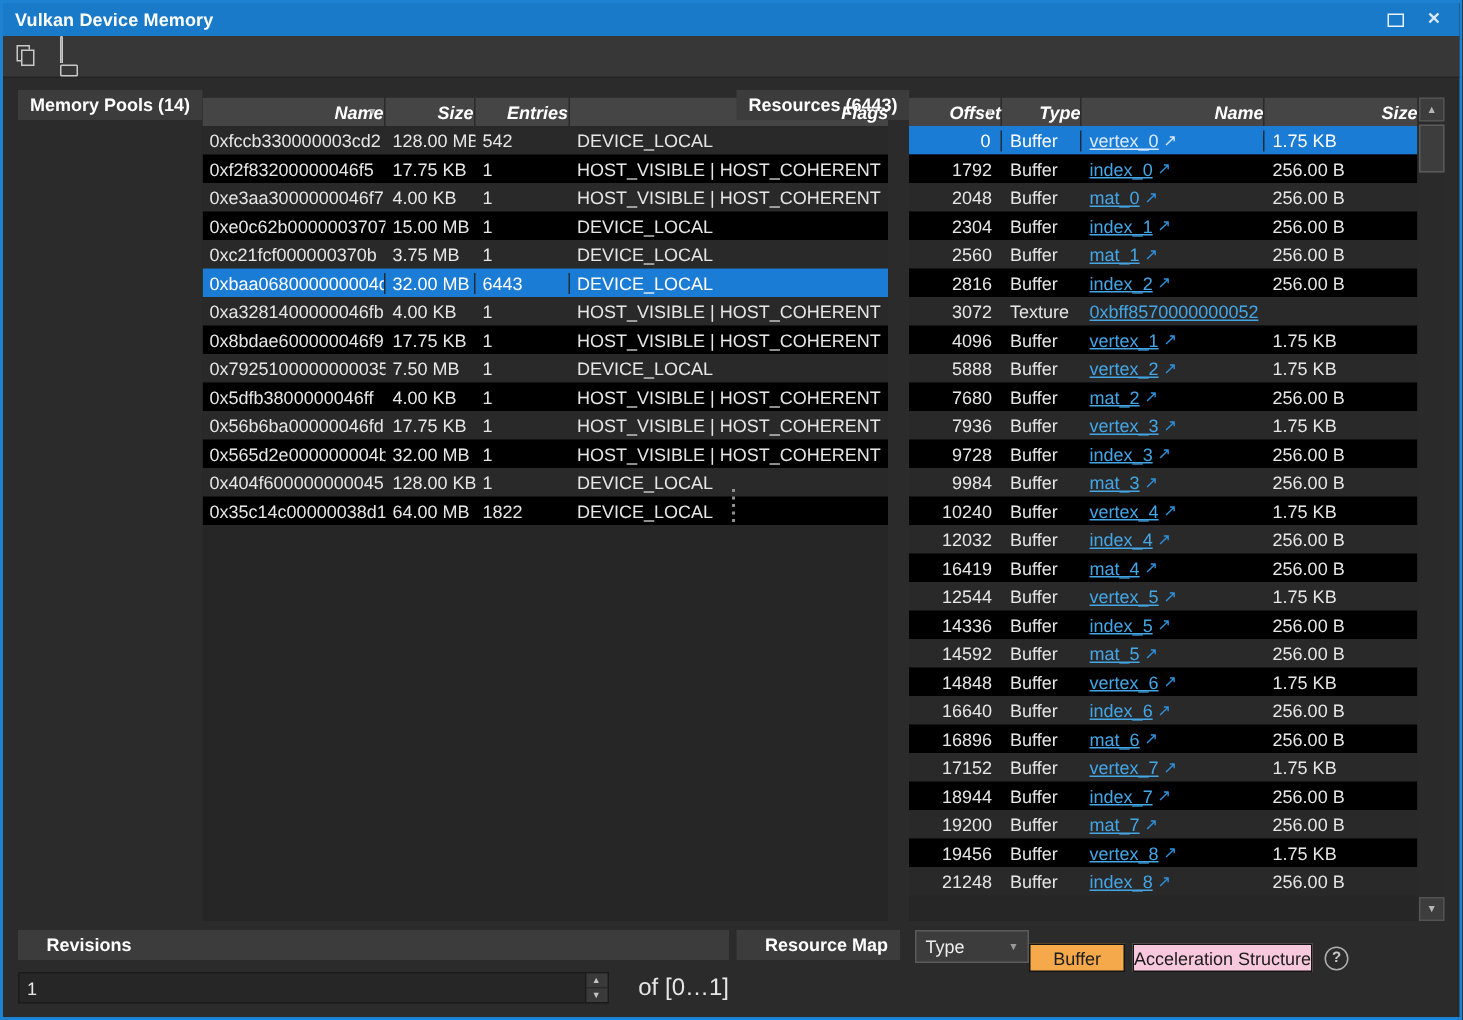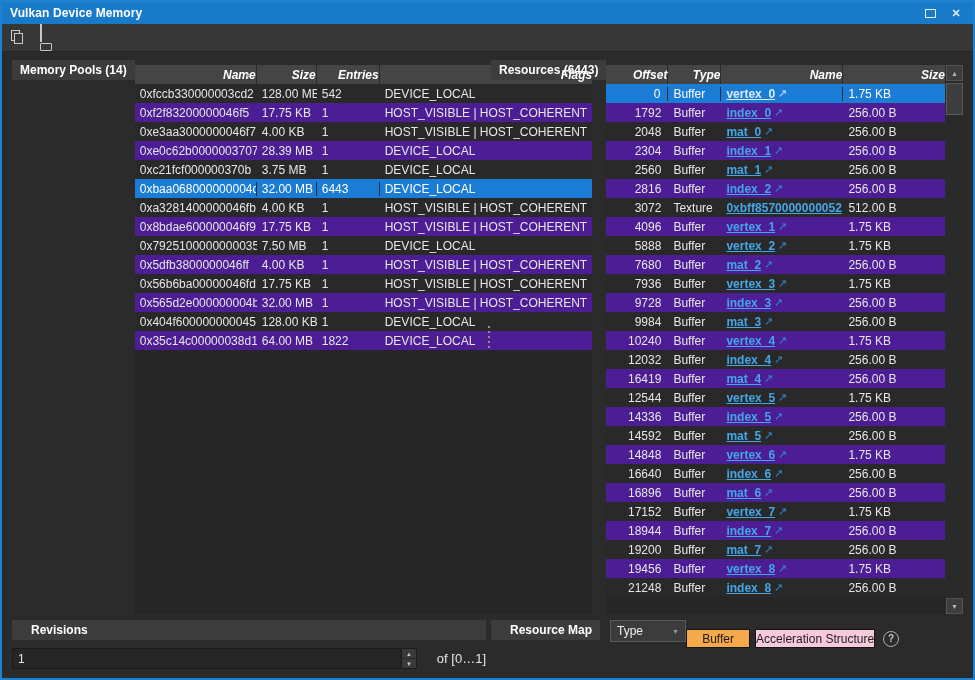--- a/index.html
+++ b/index.html
@@ -34,31 +34,31 @@
   .tablewrap{flex:1;display:flex;margin-top:5px;min-height:0;}
   .tbl{flex:1;display:flex;flex-direction:column;background:#262626;overflow:hidden;min-width:0;}
   .thead{display:flex;height:19px;background:#454545;flex:0 0 auto;}
   .th{color:#ffffff;font-size:12px;font-weight:bold;display:flex;align-items:center;justify-content:flex-end;
       position:relative;border-right:1px solid #2a2a2a;font-style:italic;}
   .th:last-child{border-right:none;}
   .sort-ind{position:absolute;right:4px;top:50%;transform:translateY(-50%);color:#a8a8a8;font-size:7px;}
   .tbody{flex:1;overflow:hidden;}
   .tr{display:flex;height:19px;color:#e6e6e6;font-size:12px;align-items:center;}
   .tr.even{background:#292929;}
-  .tr.odd{background:#4c1d95;}
+  .tr.odd{background:#000000;}
   .tr.selected{background:#1b7cd6;color:#ffffff;}
   .tr.selected .td{border-right:1px solid #1a2c3c;}
   .tr.selected .td:last-child{border-right:none;}
   .td{display:flex;align-items:center;padding:0 5px;overflow:hidden;white-space:nowrap;}
   .td.num{justify-content:flex-end;padding-right:7px;}
   
   .mp-name{width:122px;}  .mp-size{width:60px;}  .mp-entries{width:63px;}  .mp-flags{flex:1;}
   
   .rs-offset{width:62px;} .rs-type{width:53px;}  .rs-name{width:122px;}   .rs-size{flex:1;}
-  a.res-link{color:#45a6e6;text-decoration:underline;cursor:pointer;font-weight:bold;}
+  a.res-link{color:#45a6e6;text-decoration:underline;cursor:pointer;}
   .tr.selected a.res-link{color:#d9ecff;}
   .ext-arrow{color:#2f8fd8;font-size:11px;margin-left:3px;text-decoration:none;display:inline-block;}
   .tr.selected .ext-arrow{color:#cfe6fa;}
   
   .vscroll{width:17px;flex:0 0 auto;background:#2a2a2a;display:flex;flex-direction:column;margin-left:1px;}
   .sc-btn{height:16px;background:#3d3d3d;border:1px solid #535353;color:#b5b5b5;font-size:7px;
           display:flex;align-items:center;justify-content:center;flex:0 0 auto;}
   .sc-track{flex:1;position:relative;}
   .sc-thumb{position:absolute;top:2px;left:0;width:100%;height:32px;background:#3d3d3d;border:1px solid #5a5a5a;}
   
@@ -67,21 +67,21 @@
   .b-right{flex:1;display:flex;flex-direction:row;}
   .b-headrow{display:flex;align-items:flex-start;}
   .b-headrow .group-header{flex:1;padding-left:19px;}
   .controls-row{display:flex;align-items:center;margin-top:8px;height:21px;}
   
   .spinbox{flex:1;height:21px;background:#262626;border:1px solid #1b1b1b;display:flex;}
   .spin-val{flex:1;color:#e6e6e6;font-size:12px;display:flex;align-items:center;padding:0 5px;}
   .spin-btns{width:15px;display:flex;flex-direction:column;border-left:1px solid #1b1b1b;}
   .spin-btn{flex:1;background:#3a3a3a;color:#c4c4c4;font-size:6px;display:flex;align-items:center;justify-content:center;}
   .spin-btn.up{border-bottom:1px solid #2a2a2a;}
-  .range-label{color:#e6e6e6;font-size:13px;margin-left:20px;white-space:nowrap;}
+  .range-label{color:#e6e6e6;font-size:16px;margin-left:20px;white-space:nowrap;}
   
   .dropdown{width:76px;height:22px;background:#3c3c3c;border:1px solid #5a5a5a;margin-left:10px;
             display:flex;align-items:center;padding:0 6px;color:#eee;font-size:12px;flex:0 0 auto;}
   .dropdown .dd-label{flex:1;}
   .dd-arrow{color:#9a9a9a;font-size:7px;}
   
   .mapbar{flex:1;height:19px;display:flex;gap:5px;}
   .seg{height:100%;border:1px solid #141414;color:#1c1c1c;font-size:12px;display:flex;align-items:center;justify-content:center;overflow:hidden;white-space:nowrap;}
   .seg-buffer{width:64px;flex:0 0 auto;background:#f5a94b;}
   .seg-accel{flex:1;background:#f8c9dd;}
@@ -157,21 +157,21 @@
 
               <div class="tr even">
                 <div class="td mp-name">0xe3aa3000000046f7</div>
                 <div class="td mp-size">4.00 KB</div>
                 <div class="td mp-entries">1</div>
                 <div class="td mp-flags">HOST_VISIBLE | HOST_COHERENT</div>
               </div>
 
               <div class="tr odd">
                 <div class="td mp-name">0xe0c62b0000003707</div>
-                <div class="td mp-size">28.39 MB</div>
+                <div class="td mp-size">15.00 MB</div>
                 <div class="td mp-entries">1</div>
                 <div class="td mp-flags">DEVICE_LOCAL</div>
               </div>
 
               <div class="tr even">
                 <div class="td mp-name">0xc21fcf000000370b</div>
                 <div class="td mp-size">3.75 MB</div>
                 <div class="td mp-entries">1</div>
                 <div class="td mp-flags">DEVICE_LOCAL</div>
               </div>
@@ -332,21 +332,20 @@
                 <div class="td rs-size">256.00 B</div>
               </div>
 
               <div class="tr even">
                 <div class="td num rs-offset">3072</div>
                 <div class="td rs-type">Texture</div>
                 <div class="td rs-name">
                   <a class="res-link">0xbff8570000000052</a>
                   <span class="ext-arrow">↗</span>
                 </div>
-                <div class="td rs-size">512.00 B</div>
               </div>
 
               <div class="tr odd">
                 <div class="td num rs-offset">4096</div>
                 <div class="td rs-type">Buffer</div>
                 <div class="td rs-name">
                   <a class="res-link">vertex_1</a>
                   <span class="ext-arrow">↗</span>
                 </div>
                 <div class="td rs-size">1.75 KB</div>

